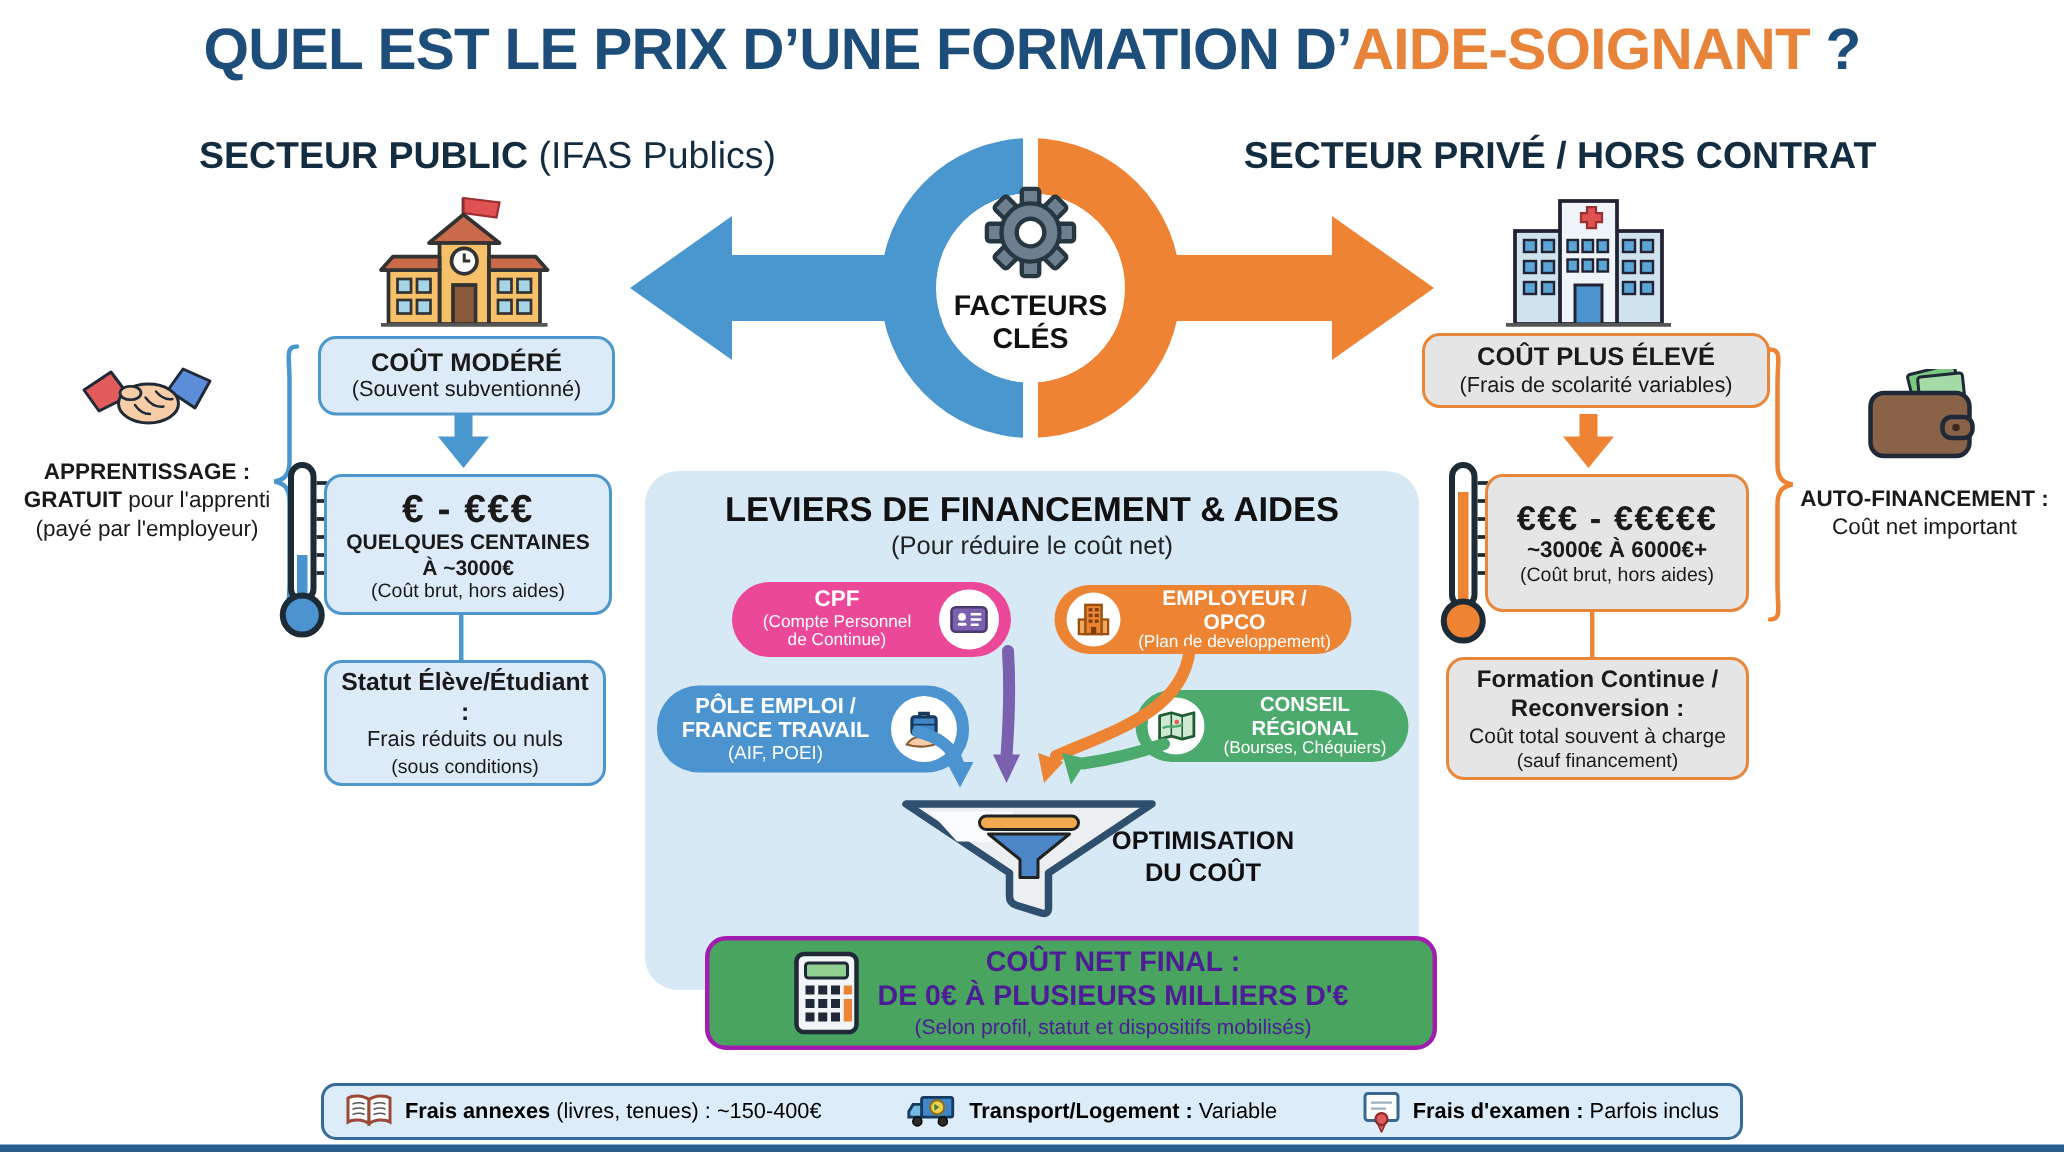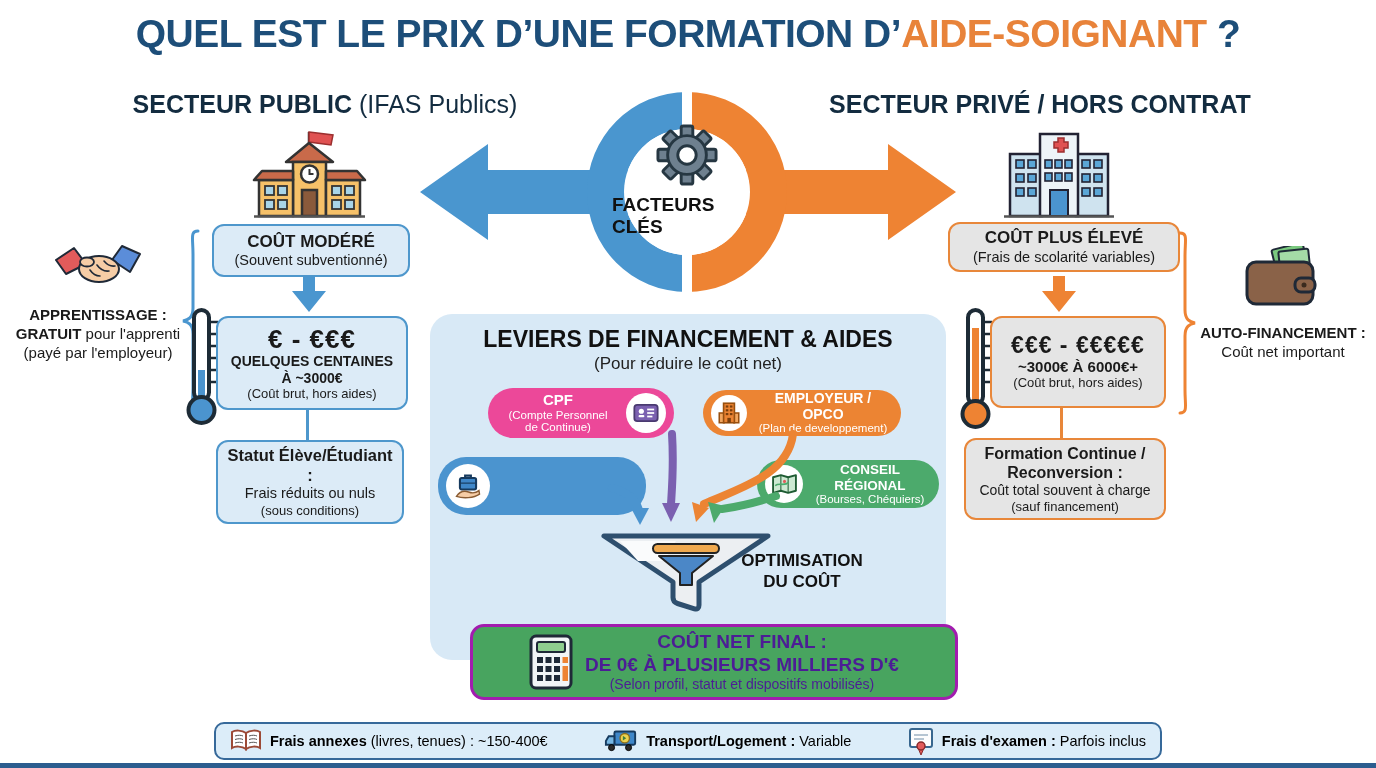--- a/index.html
+++ b/index.html
@@ -20,21 +20,21 @@
   .box-orange{background:#e5e5e5;border:2px solid #e8873a;}
   .l1{font-size:17px;font-weight:bold;line-height:1.2;}
   .l2{font-size:14.5px;line-height:1.2;}
   .euros{font-size:26px;font-weight:bold;letter-spacing:1px;line-height:1.1;}
   .rng{font-size:14px;font-weight:bold;line-height:1.15;}
   .nt{font-size:13px;line-height:1.2;}
   .conn{position:absolute;width:3px;}
   
   .margin-note{position:absolute;text-align:center;font-size:15px;line-height:1.25;color:#1a1a1a;}
   
-  .hub-label{left:612px;top:194px;width:150px;font-size:19px;font-weight:800;
+  .hub-label{left:612px;top:194px;width:150px;text-align:center;font-size:19px;font-weight:800;
              line-height:1.15;color:#111;}
   
   #panel{left:430px;top:314px;width:516px;height:346px;background:#d8e9f6;border-radius:22px;}
   .panel-title{left:0;right:0;top:12px;text-align:center;font-size:23px;font-weight:800;color:#111;white-space:nowrap;}
   .panel-sub{left:0;right:0;top:40px;text-align:center;font-size:17px;color:#222;}
   .pill{position:absolute;border-radius:28px;color:#fff;display:flex;align-items:center;
         box-sizing:border-box;padding:4px 8px;gap:6px;}
   .pill .txt{flex:1;text-align:center;line-height:1.12;}
   .pill .n1{font-size:14px;font-weight:bold;}
   .pill .n2{font-size:11.5px;}
@@ -305,20 +305,25 @@
           </g>
         </svg>
       </div>
       <div class="txt">
         <div class="n1">EMPLOYEUR / OPCO</div>
         <div class="n2">(Plan de developpement)</div>
       </div>
     </div>
 
     <div class="pill" style="left:8px;top:143px;width:208px;height:58px;background:#4b94cf;">
+      <div class="txt">
+        <div class="n1" style="font-size:14.5px;">PÔLE EMPLOI /</div>
+        <div class="n1" style="font-size:14.5px;">FRANCE TRAVAIL</div>
+        <div class="n2" style="font-size:12.5px;">(AIF, POEI)</div>
+      </div>
       <div class="badge" style="width:44px;height:44px;">
         <svg width="30" height="30" viewBox="0 0 26 26">
           <path d="M10.5,6 v-2 h5 v2" stroke="#163a5e" stroke-width="1.8" fill="none"></path>
           <rect x="6" y="6" width="14" height="10" rx="1.5" fill="#3f87c9" stroke="#163a5e" stroke-width="1.8"></rect>
           <line x1="6" y1="10.5" x2="20" y2="10.5" stroke="#163a5e" stroke-width="1"></line>
           <path d="M3,22 C6,17.5 10,17 13.5,18.2 C17,19.5 20,19 22.5,17 L23,20 C18,23.5 9,24 3,22 Z" fill="#f6cda6" stroke="#8a5c33" stroke-width="1.2"></path>
         </svg>
       </div>
     </div>
 

